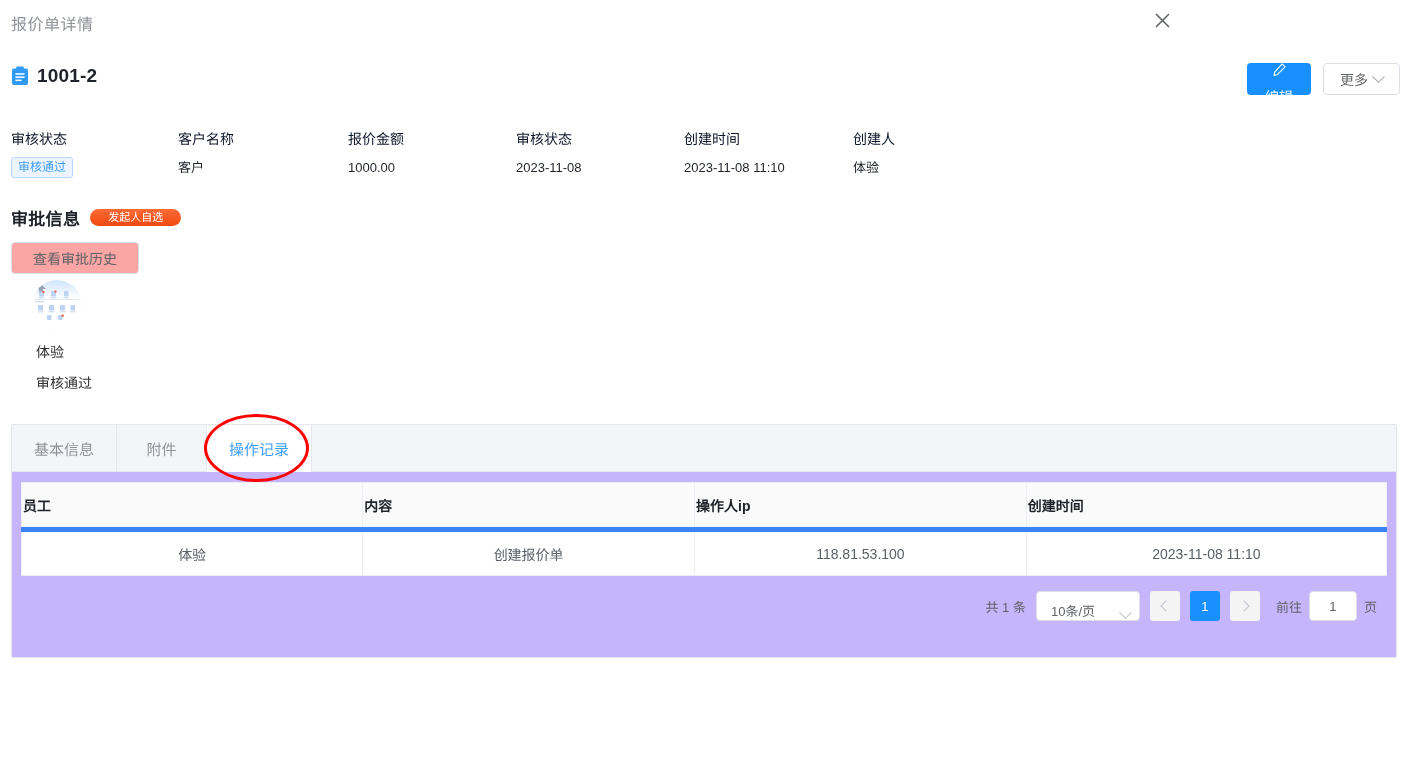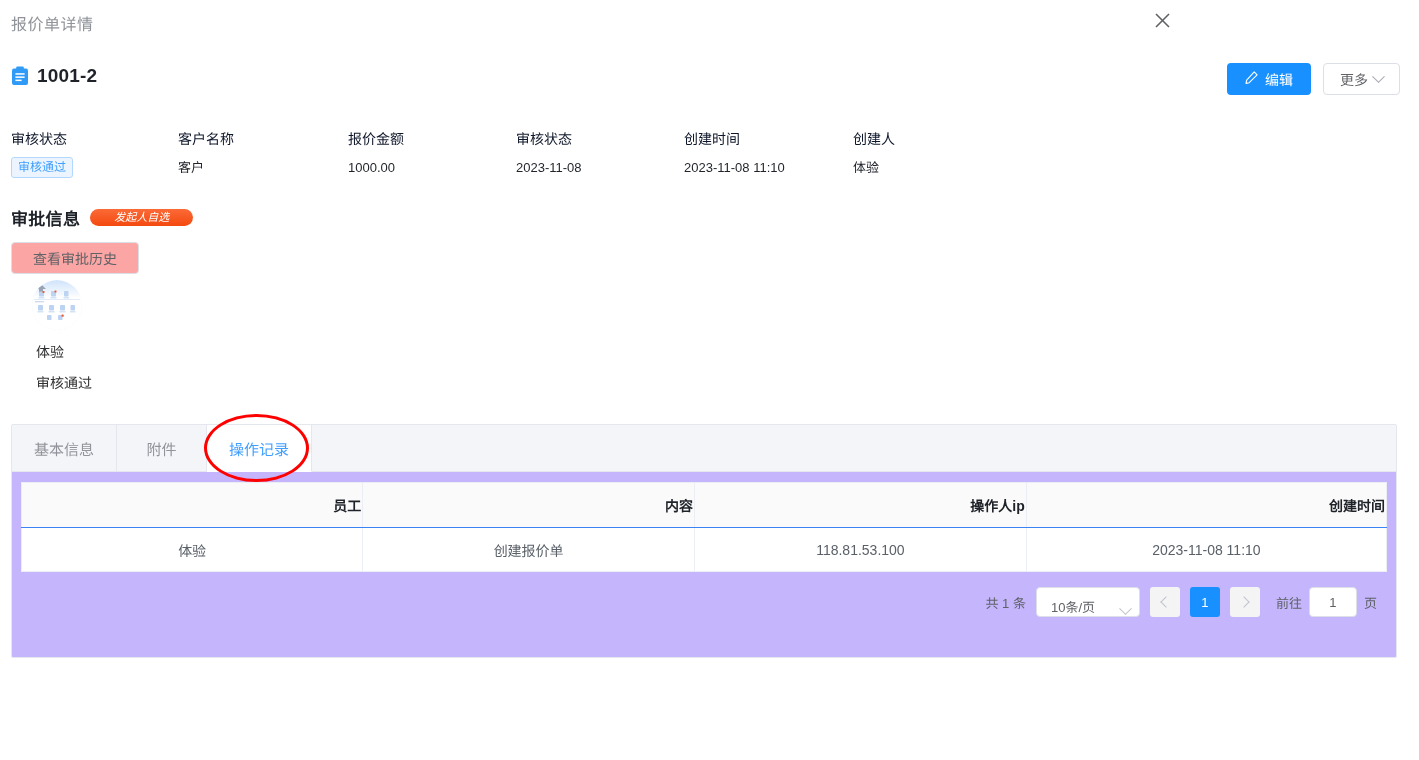--- a/index.html
+++ b/index.html
@@ -86,20 +86,21 @@
     border: none;
     border-radius: 4px;
     height: 32px;
     padding: 0 18px;
     font-size: 14px;
     font-family: inherit;
     display: inline-flex;
     align-items: center;
     gap: 7px;
     cursor: pointer;
+    flex-direction: column;
   }
   .btn-default {
     background: #fff;
     color: #606266;
     border: 1px solid #dcdfe6;
     border-radius: 4px;
     height: 32px;
     padding: 0 16px;
     font-size: 14px;
     font-family: inherit;
@@ -172,24 +173,23 @@
     font-weight: bold;
     color: #1f2329;
     letter-spacing: 0.3px;
   }
   .tag-orange {
     background: #fa541c;
     background: linear-gradient(180deg,#fb6a37 0%, #f4490f 100%);
     color: #fff;
     font-size: 11px;
     border-radius: 9px;
-    padding: 2px 24px 3px;
+    padding: 2px 18px 3px;
     line-height: 12px;
     white-space: nowrap;
-    font-style: italic;
   }
   .btn-history {
     position: absolute;
     left: 11px;
     top: 37px;
     background: #fca5a5;
     border: 1px solid #dcdfe6;
     border-radius: 4px;
     color: #606266;
     font-size: 14px;
@@ -277,22 +277,22 @@
     table-layout: fixed;
     border: 1px solid #ebeef5;
   }
   table.rec th {
     background: #fafafa;
     color: #1f2329;
     font-size: 14px;
     font-weight: bold;
     height: 42px;
     border-right: 1px solid #ebeef5;
-    border-bottom: 1px solid #3b82f6;
-    text-align: right;
+    border-bottom: 5px solid #3b82f6;
+    text-align: left;
   }
   table.rec th:last-child { border-right: none; }
   table.rec td {
     color: #5a6068;
     font-size: 14px;
     height: 41px;
     border-right: 1px solid #ebeef5;
     text-align: center;
     background: #fff;
   }

